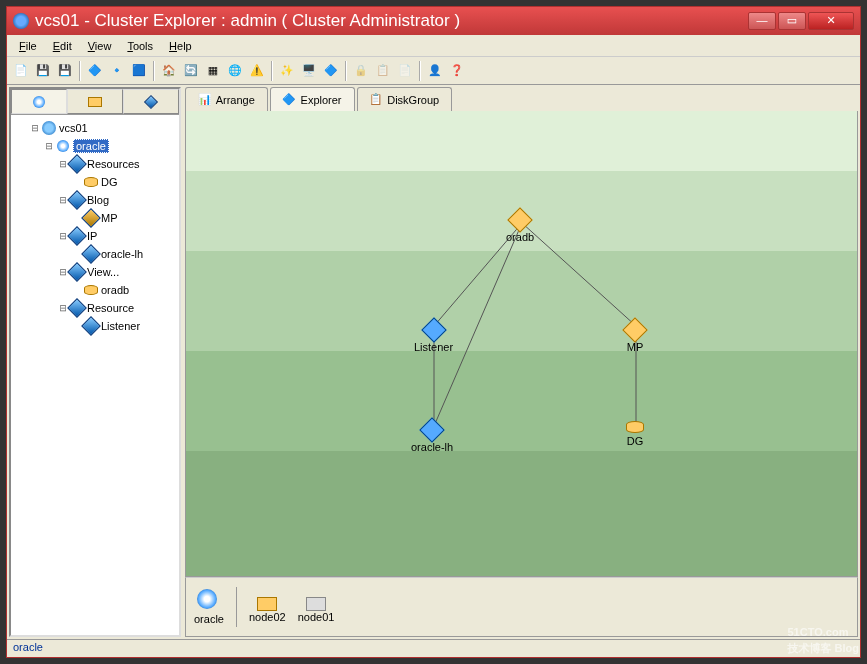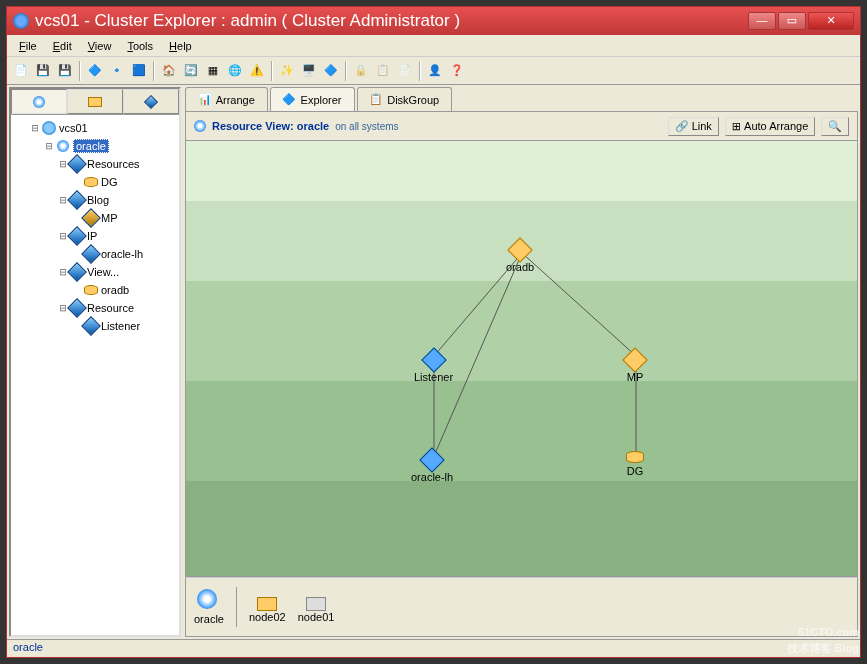--- a/index.html
+++ b/index.html
@@ -46,21 +46,21 @@
 .b4 { top: 340px; bottom: 0; background: #88b080; }
 .node { position: absolute; text-align: center; }
 .node .nicon { width: 18px; height: 18px; margin: 0 auto 2px; background: #5af; border: 1px solid #048; transform: rotate(45deg); }
 .node .nlabel { font-size: 11px; color: #000; }
 svg.links { position: absolute; top: 0; left: 0; width: 100%; height: 100%; }
 .statusrow { height: 60px; background: #ece9d8; border: 1px solid #999; border-top: 1px solid #ccc; display: flex; align-items: center; padding: 4px 8px; gap: 12px; }
 .sitem { text-align: center; cursor: pointer; }
 .sitem .sicon { width: 24px; height: 24px; margin: 0 auto; }
 .ssep { width: 1px; height: 40px; background: #999; }
 .statusbar { height: 18px; background: #ece9d8; border-top: 1px solid #999; padding: 1px 6px; color: #003399; font-size: 11px; }
-.watermark { position: absolute; right: 8px; bottom: 8px; color: rgba(255,255,255,0.6); font-family: Arial; font-size: 20px; font-weight: bold; text-align: right; pointer-events: none; }
+.watermark { position: absolute; right: 8px; bottom: 8px; color: rgba(255,255,255,0.6); font-family: Arial; font-size: 20px; font-weight: bold; text-align: left; pointer-events: none; }
 .watermark .sub { font-size: 11px; display: block; }
 .ico-cube { width:14px; height:14px; background:linear-gradient(135deg,#8cf,#05a); transform:rotate(45deg); border:1px solid #037; }
 .ico-cyl { width:14px; height:10px; background:#fc6; border:1px solid #a70; border-radius: 50%/30%; }
 .ico-globe { width:14px; height:14px; background:radial-gradient(circle,#8cf 40%,#05a); border-radius:50%; }
 .ico-ball { width:12px; height:12px; background:radial-gradient(circle,#fff 20%,#5af 60%,#037); border-radius:50%; }
 </style>
 </head>
 <body>
 
 <div class="window">
@@ -216,37 +216,20 @@
             <span>📊</span>
             <span>Arrange</span>
           </div>
         <div class="rtab active">
             <span>🔷</span>
             <span>Explorer</span>
           </div>
         <div class="rtab">
             <span>📋</span>
             <span>DiskGroup</span>
-          </div>
-      </div>
-      <div class="rviewhdr">
-        <div class="ico-ball"></div>
-        <span class="vtitle">Resource View: oracle</span>
-        <span class="vsub">on all systems</span>
-        <div class="spacer"></div>
-        <div class="linkbtn">
-            <span>🔗</span>
-            <span>Link</span>
-          </div>
-        <div class="linkbtn">
-            <span>⊞</span>
-            <span>Auto Arrange</span>
-          </div>
-        <div class="linkbtn">
-            <span>🔍</span>
           </div>
       </div>
       <div class="canvas">
         <div class="band b0"></div>
           <div class="band b1"></div>
           <div class="band b2"></div>
           <div class="band b3"></div>
           <div class="band b4"></div>
         <svg class="links">
           <line x1="336" y1="112" x2="248" y2="215" stroke="#555" stroke-width="1"></line>

